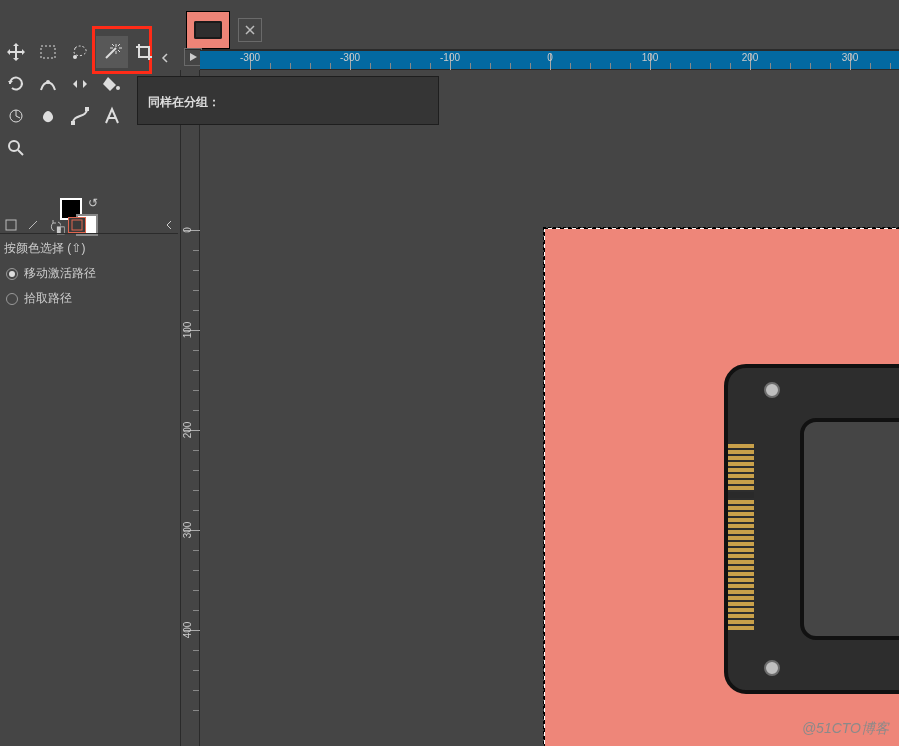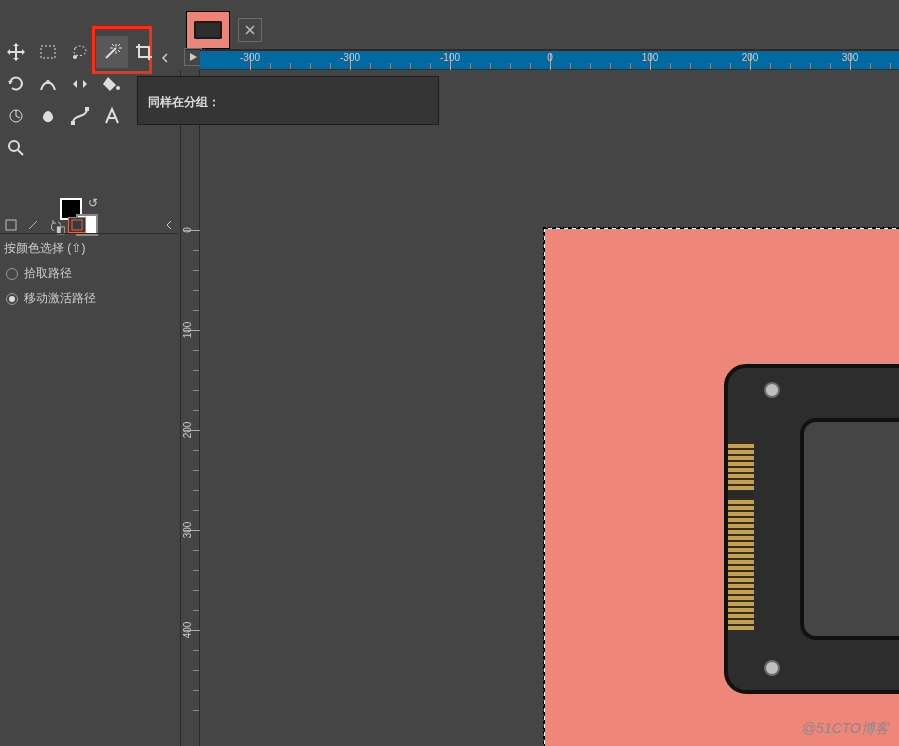--- a/index.html
+++ b/index.html
@@ -314,28 +314,28 @@
   <div class="overflow">
     <svg width="10" height="10" viewBox="0 0 10 10">
         <path d="M7 1 3 5 7 9" stroke="#ccc" fill="none"></path>
       </svg>
   </div>
 </div>
 
 <div class="options">
   <div class="section-title">按颜色选择 (⇧)</div>
   <div class="radio-line">
+    <div class="radio checked">
+        <div class="dot"></div>
+      </div>
+    <span>移动激活路径</span>
+  </div>
+  <div class="radio-line">
     <div class="radio"></div>
     <span>拾取路径</span>
-  </div>
-  <div class="radio-line">
-    <div class="radio checked">
-        <div class="dot"></div>
-      </div>
-    <span>移动激活路径</span>
   </div>
 </div>
 
 <div class="ruler-h">
     <div class="tick-major" style="left: 50px;"></div>
     <div class="tick-label" style="left: 50px;">-300</div>
     <div class="minor" style="left: 70px;"></div>
     <div class="minor" style="left: 90px;"></div>
     <div class="minor" style="left: 110px;"></div>
     <div class="minor" style="left: 130px;"></div>

